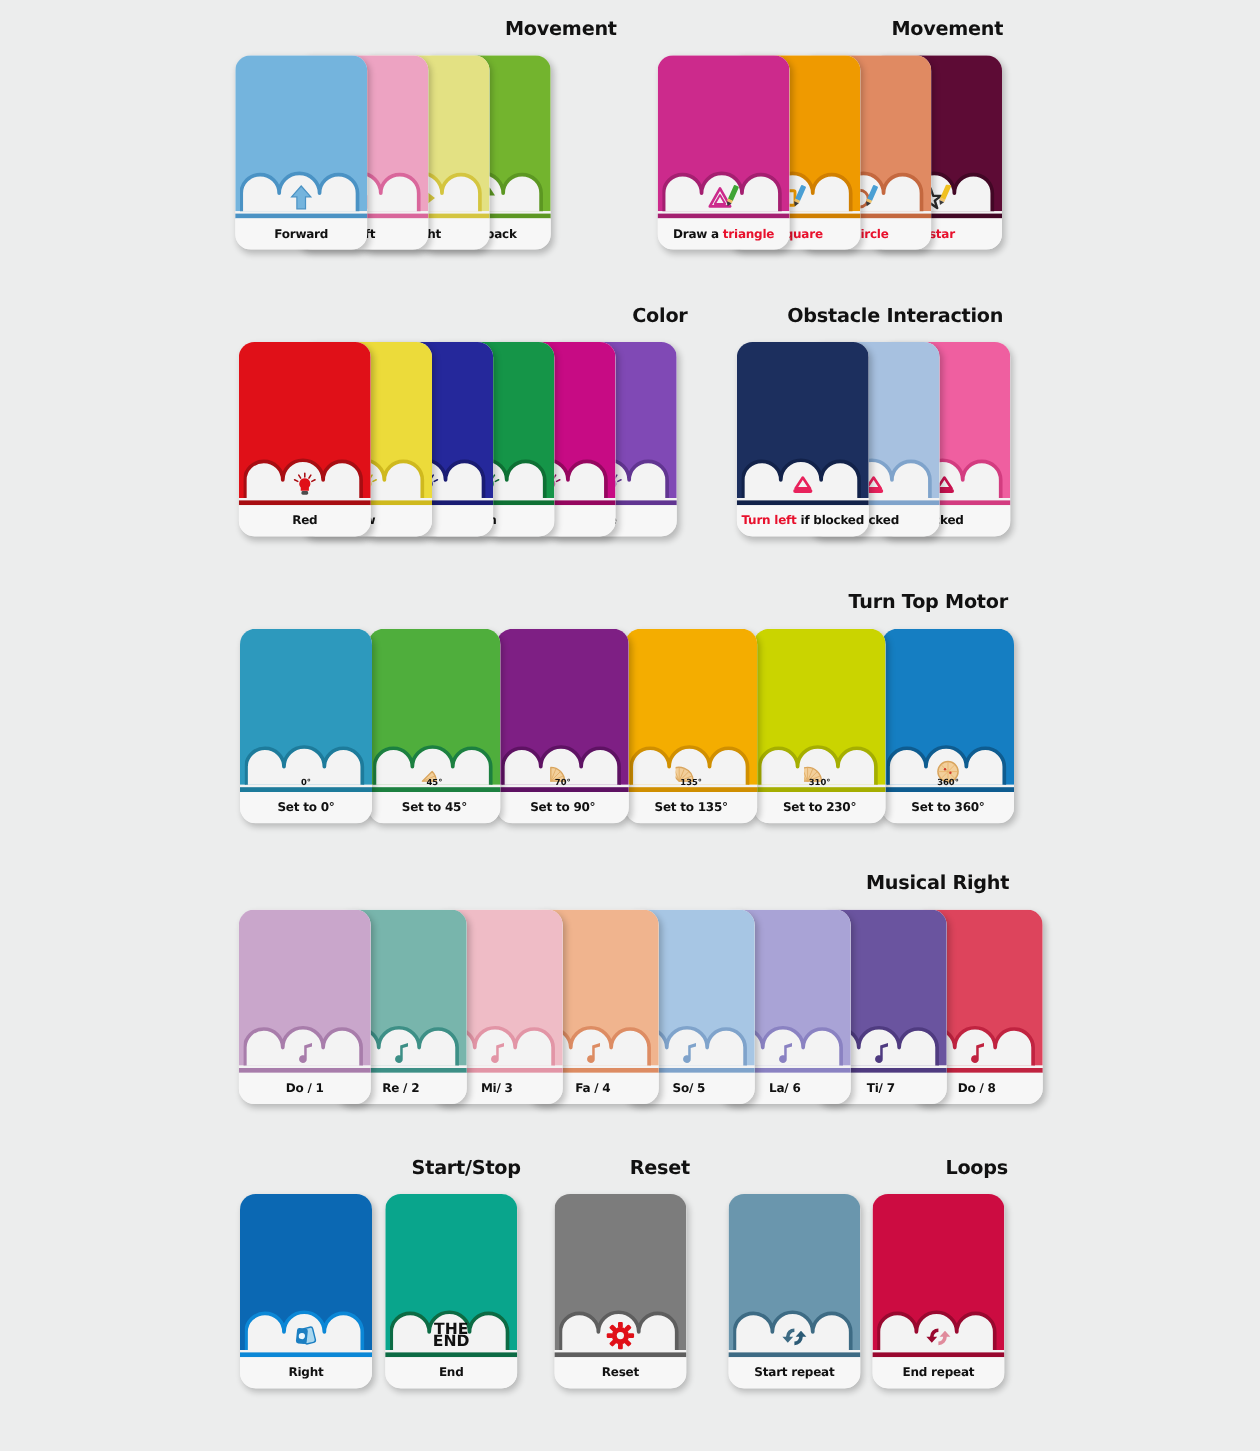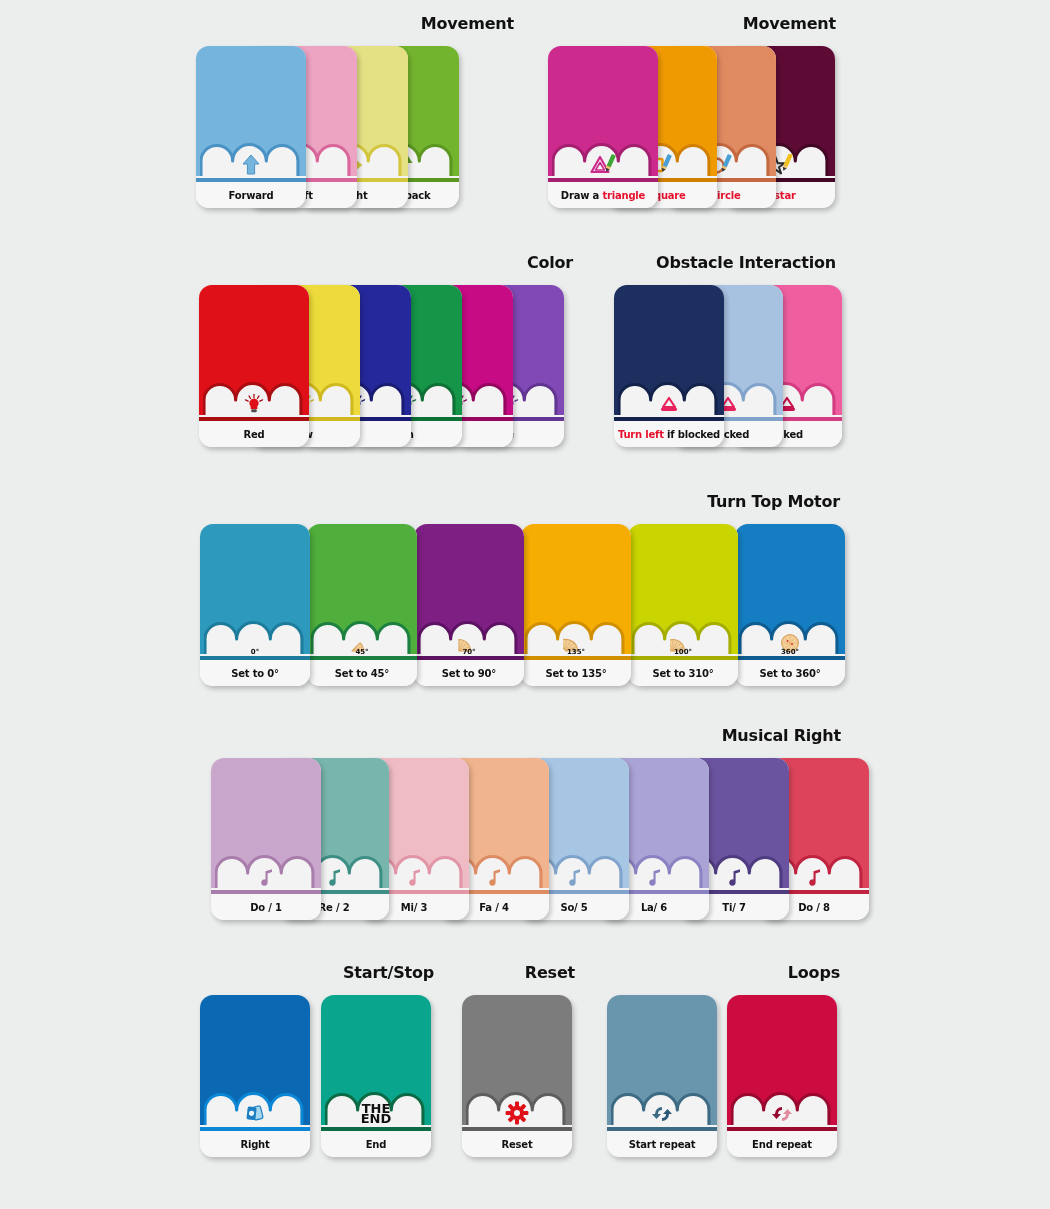--- a/index.html
+++ b/index.html
@@ -588,24 +588,24 @@
               <path d="M 3 17 L 14.5 17 A 11.5 11.5 0 0 0 -8.50 17.00 Z" fill="#f2cf9b" stroke="#d9a55e" stroke-width="1.1" stroke-linejoin="round"></path>
               <line x1="3" y1="17" x2="13.62" y2="12.60" stroke="#e0ab63" stroke-width="0.7"></line>
               <line x1="3" y1="17" x2="11.13" y2="8.87" stroke="#e0ab63" stroke-width="0.7"></line>
               <line x1="3" y1="17" x2="7.40" y2="6.38" stroke="#e0ab63" stroke-width="0.7"></line>
               <line x1="3" y1="17" x2="3.00" y2="5.50" stroke="#e0ab63" stroke-width="0.7"></line>
               <line x1="3" y1="17" x2="-1.40" y2="6.38" stroke="#e0ab63" stroke-width="0.7"></line>
               <line x1="3" y1="17" x2="-5.13" y2="8.87" stroke="#e0ab63" stroke-width="0.7"></line>
               <line x1="3" y1="17" x2="-7.62" y2="12.60" stroke="#e0ab63" stroke-width="0.7"></line>
             </svg>
           </div>
-          <div class="subdeg">100°</div>
+          <div class="subdeg">310°</div>
           <div class="rule" style="background: rgb(165, 174, 0);"></div>
           <div class="labelbar">
-            <span class="labeltxt">Set to 310°</span>
+            <span class="labeltxt">Set to 230°</span>
           </div>
         </div>
         <div class="card" style="left: 535px; z-index: 1;">
           <div class="body">
             <div class="fill" style="background: rgb(21, 126, 194);"></div>
             <div class="arch">
               <svg viewBox="0 0 100 46" preserveAspectRatio="none">
                 <path d="M1 46 L1 29 A15.5 15.5 0 0 1 32 29 A16.5 16.5 0 0 1 65 29 A15.5 15.5 0 0 1 96 29 L96 46 Z" fill="#f3f3f3" stroke="#0e5c90" stroke-width="3" stroke-linejoin="round"></path>
               </svg>
             </div>
@@ -629,21 +629,21 @@
           <div class="rule" style="background: rgb(14, 92, 144);"></div>
           <div class="labelbar">
             <span class="labeltxt">Set to 360°</span>
           </div>
         </div>
       </div>
     </div>
     <div class="section" style="left: 199px; top: 726px; width: 642px;">
       <div class="sec-title">Musical Right</div>
       <div class="row" style="width: 642px;">
-        <div class="card" style="left: 12px; z-index: 8;">
+        <div class="card" style="left: 0px; z-index: 8;">
           <div class="body">
             <div class="fill" style="background: rgb(201, 166, 203);"></div>
             <div class="arch">
               <svg viewBox="0 0 100 46" preserveAspectRatio="none">
                 <path d="M1 46 L1 29 A15.5 15.5 0 0 1 32 29 A16.5 16.5 0 0 1 65 29 A15.5 15.5 0 0 1 96 29 L96 46 Z" fill="#f3f3f3" stroke="#a87dab" stroke-width="3" stroke-linejoin="round"></path>
               </svg>
             </div>
           </div>
           <div class="icon">
             <svg width="20" height="20" viewBox="0 0 20 20">

